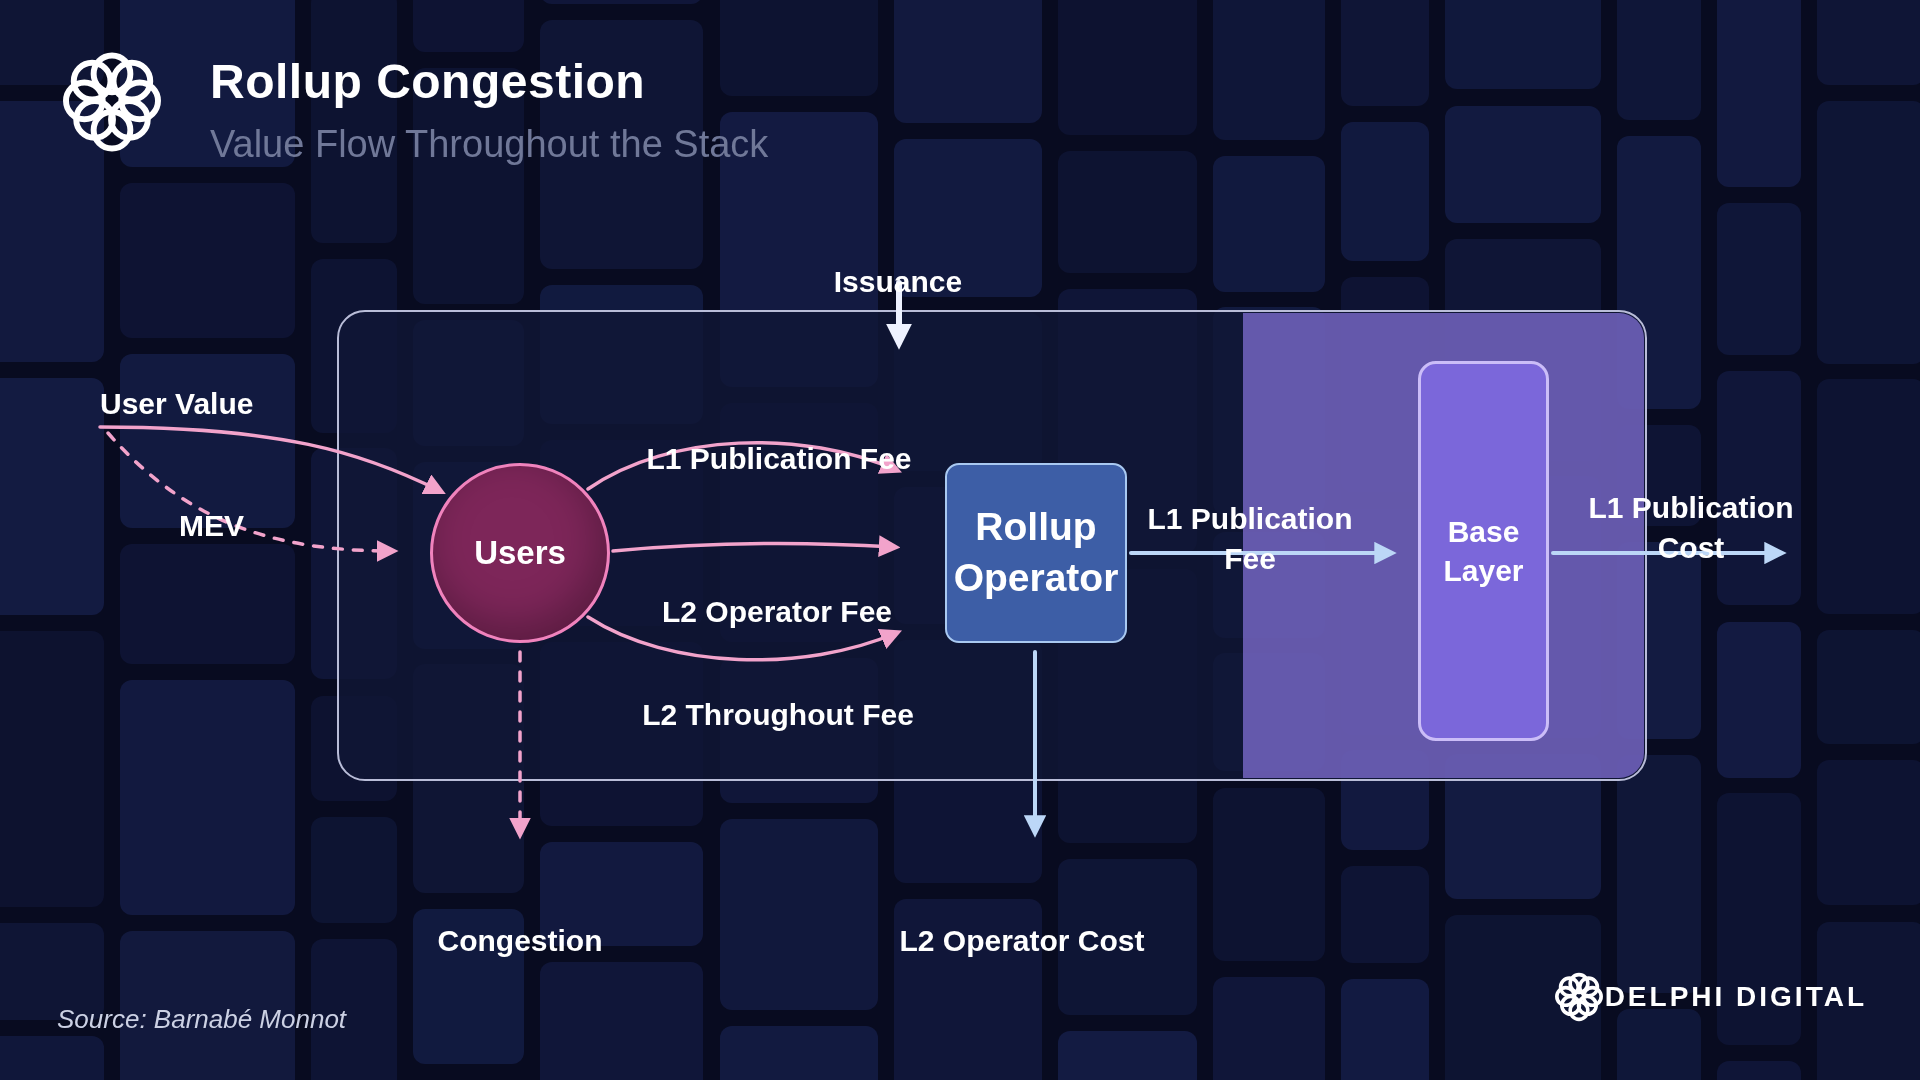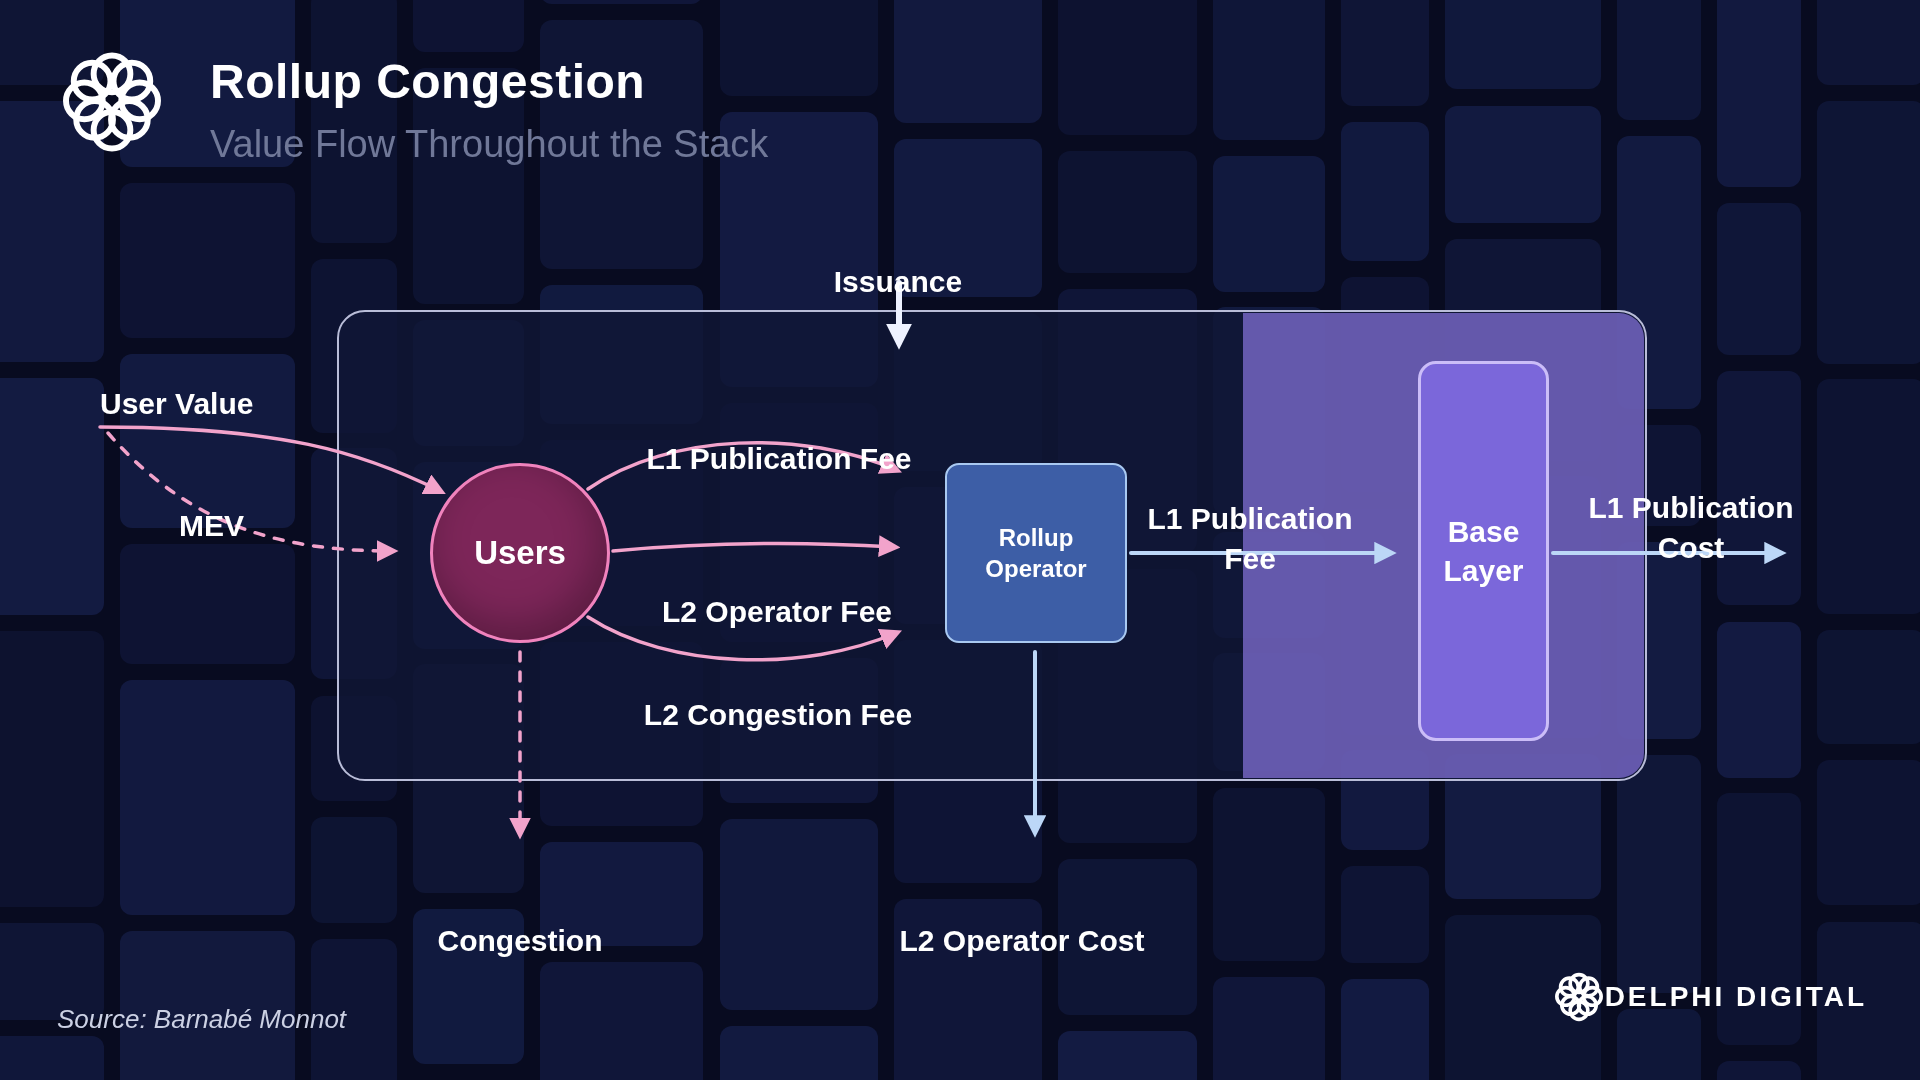--- a/index.html
+++ b/index.html
@@ -50,21 +50,21 @@
     left:430px; top:463px; width:180px; height:180px; border-radius:50%;
     background:var(--users_fill,#7d2659);
     border:3.5px solid var(--users_border,#f083bd);
     box-shadow:inset -8px -14px 40px rgba(0,0,0,.28);
     font-size:33px;
   }
   .rollup-node {
     left:945px; top:463px; width:182px; height:180px; border-radius:14px;
     background:var(--rollup_fill,#3d5ea6);
     border:2.5px solid var(--rollup_border,#a9c9f1);
-    font-size:24px;
+    font-size:39px;
   }
   .base-node {
     left:1418px; top:361px; width:131px; height:380px; border-radius:18px;
     background:var(--base_fill,#7b67da);
     border:3px solid var(--base_border,#cbbdf8);
     font-size:30px;
   }
 
   
   .lbl { position:absolute; font-size:30px; font-weight:700; color:#fff; white-space:pre-line; line-height:1.32; }
@@ -238,21 +238,21 @@
   <div class="node base-node">
     <span>Base
 Layer</span>
   </div>
 
   <div class="lbl ctr lbl-issuance">Issuance</div>
   <div class="lbl lbl-user-value">User Value</div>
   <div class="lbl lbl-mev">MEV</div>
   <div class="lbl ctr lbl-l1fee">L1 Publication Fee</div>
   <div class="lbl ctr lbl-l2fee">L2 Operator Fee</div>
-  <div class="lbl ctr lbl-l2cong">L2 Congestion Fee</div>
+  <div class="lbl ctr lbl-l2cong">L2 Throughout Fee</div>
   <div class="lbl ctr lbl-midfee">L1 Publication
 Fee</div>
   <div class="lbl ctr lbl-l1cost">L1 Publication
 Cost</div>
   <div class="lbl ctr lbl-congestion">Congestion</div>
   <div class="lbl ctr lbl-l2costs">L2 Operator Cost</div>
 
   <div class="source-note">Source: Barnabé Monnot</div>
 
   <div class="brand-lockup">

